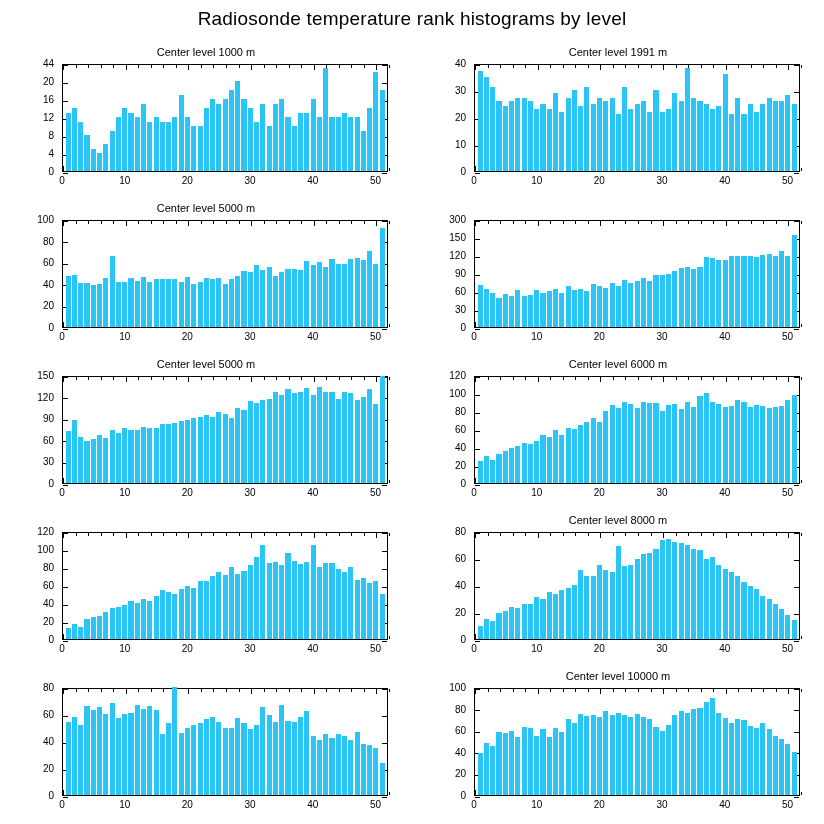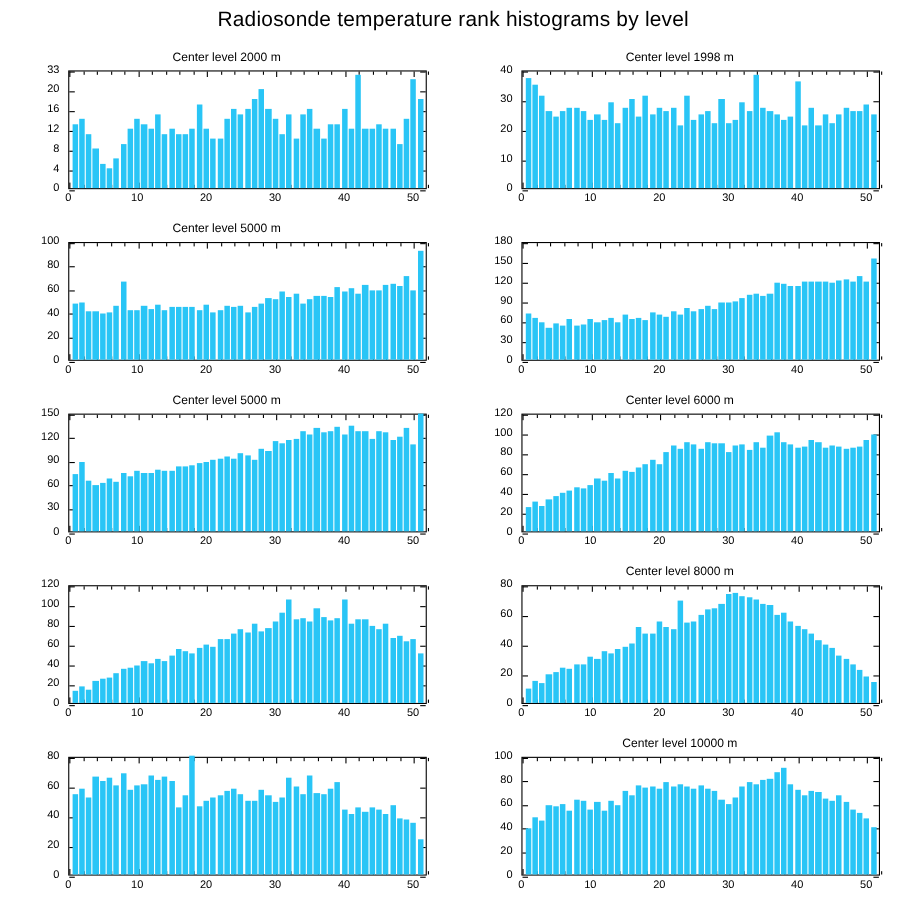--- a/index.html
+++ b/index.html
@@ -94,29 +94,29 @@
     transform:translateX(-50%);
   }
 </style>
 </head>
 <body>
 
 <div id="root">
   <div class="main-title">Radiosonde temperature rank histograms by level</div>
   <div class="grid">
       <div class="panel">
-        <div class="panel-title">Center level 2000 m</div>
+        <div class="panel-title">Center level 1000 m</div>
         <div class="ylabels">
           <div class="ylab" style="top: 108px;">0</div>
           <div class="ylab" style="top: 90px;">4</div>
           <div class="ylab" style="top: 72px;">8</div>
           <div class="ylab" style="top: 54px;">12</div>
           <div class="ylab" style="top: 36px;">16</div>
           <div class="ylab" style="top: 18px;">20</div>
-          <div class="ylab" style="top: 0px;">33</div>
+          <div class="ylab" style="top: 0px;">44</div>
         </div>
         <div class="plot">
           <div style="position: absolute; left: 0px; top: 107.5px; width: 5px; height: 1px; background: rgb(0, 0, 0);"></div>
           <div style="position: absolute; left: auto; top: 107.5px; width: 5px; height: 1px; background: rgb(0, 0, 0); right: 0px;"></div>
           <div style="position: absolute; left: 0px; top: 89.5px; width: 5px; height: 1px; background: rgb(0, 0, 0);"></div>
           <div style="position: absolute; left: auto; top: 89.5px; width: 5px; height: 1px; background: rgb(0, 0, 0); right: 0px;"></div>
           <div style="position: absolute; left: 0px; top: 71.5px; width: 5px; height: 1px; background: rgb(0, 0, 0);"></div>
           <div style="position: absolute; left: auto; top: 71.5px; width: 5px; height: 1px; background: rgb(0, 0, 0); right: 0px;"></div>
           <div style="position: absolute; left: 0px; top: 53.5px; width: 5px; height: 1px; background: rgb(0, 0, 0);"></div>
           <div style="position: absolute; left: auto; top: 53.5px; width: 5px; height: 1px; background: rgb(0, 0, 0); right: 0px;"></div>
@@ -237,21 +237,21 @@
         <div class="xlabels">
           <div class="xlab" style="left: 0px; top: 2px;">0</div>
           <div class="xlab" style="left: 62.6923px; top: 2px;">10</div>
           <div class="xlab" style="left: 125.385px; top: 2px;">20</div>
           <div class="xlab" style="left: 188.077px; top: 2px;">30</div>
           <div class="xlab" style="left: 250.769px; top: 2px;">40</div>
           <div class="xlab" style="left: 313.462px; top: 2px;">50</div>
         </div>
       </div>
       <div class="panel">
-        <div class="panel-title">Center level 1998 m</div>
+        <div class="panel-title">Center level 1991 m</div>
         <div class="ylabels">
           <div class="ylab" style="top: 108px;">0</div>
           <div class="ylab" style="top: 81px;">10</div>
           <div class="ylab" style="top: 54px;">20</div>
           <div class="ylab" style="top: 27px;">30</div>
           <div class="ylab" style="top: 0px;">40</div>
         </div>
         <div class="plot">
           <div style="position: absolute; left: 0px; top: 107.5px; width: 5px; height: 1px; background: rgb(0, 0, 0);"></div>
           <div style="position: absolute; left: auto; top: 107.5px; width: 5px; height: 1px; background: rgb(0, 0, 0); right: 0px;"></div>
@@ -521,21 +521,21 @@
         </div>
       </div>
       <div class="panel">
         <div class="ylabels">
           <div class="ylab" style="top: 108px;">0</div>
           <div class="ylab" style="top: 90px;">30</div>
           <div class="ylab" style="top: 72px;">60</div>
           <div class="ylab" style="top: 54px;">90</div>
           <div class="ylab" style="top: 36px;">120</div>
           <div class="ylab" style="top: 18px;">150</div>
-          <div class="ylab" style="top: 0px;">180</div>
+          <div class="ylab" style="top: 0px;">300</div>
         </div>
         <div class="plot">
           <div style="position: absolute; left: 0px; top: 107.5px; width: 5px; height: 1px; background: rgb(0, 0, 0);"></div>
           <div style="position: absolute; left: auto; top: 107.5px; width: 5px; height: 1px; background: rgb(0, 0, 0); right: 0px;"></div>
           <div style="position: absolute; left: 0px; top: 89.5px; width: 5px; height: 1px; background: rgb(0, 0, 0);"></div>
           <div style="position: absolute; left: auto; top: 89.5px; width: 5px; height: 1px; background: rgb(0, 0, 0); right: 0px;"></div>
           <div style="position: absolute; left: 0px; top: 71.5px; width: 5px; height: 1px; background: rgb(0, 0, 0);"></div>
           <div style="position: absolute; left: auto; top: 71.5px; width: 5px; height: 1px; background: rgb(0, 0, 0); right: 0px;"></div>
           <div style="position: absolute; left: 0px; top: 53.5px; width: 5px; height: 1px; background: rgb(0, 0, 0);"></div>
           <div style="position: absolute; left: auto; top: 53.5px; width: 5px; height: 1px; background: rgb(0, 0, 0); right: 0px;"></div>

